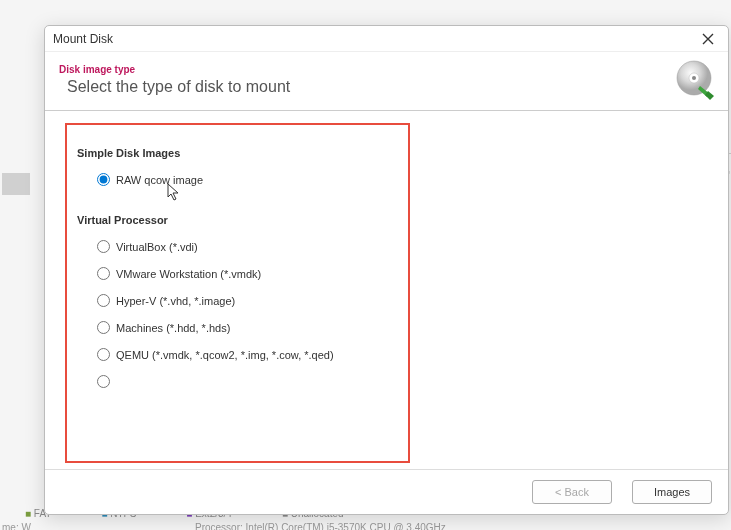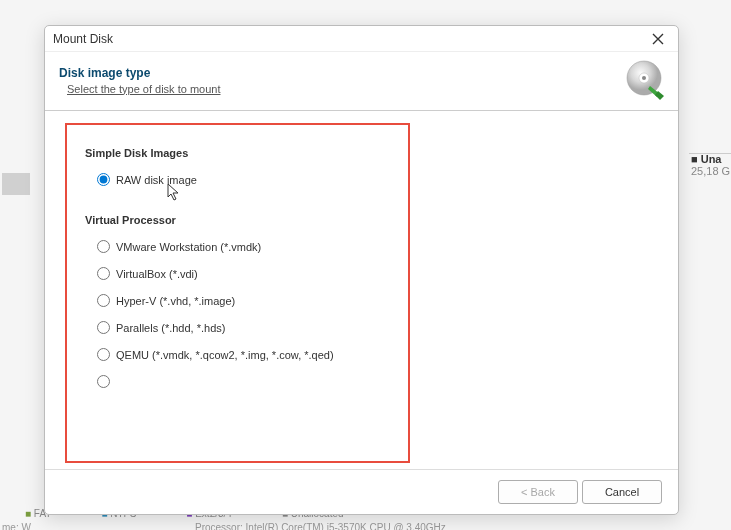--- a/index.html
+++ b/index.html
@@ -68,21 +68,21 @@
       left: 2px;
       top: 12px;
       color: #999;
     }
 
     
     .dialog {
       position: absolute;
       left: 44px;
       top: 25px;
-      width: 635px;
+      width: 685px;
       height: 490px;
       background: #ffffff;
       border: 1px solid #bbb;
       border-radius: 5px;
       box-shadow: 0 4px 20px rgba(0,0,0,0.15);
       display: flex;
       flex-direction: column;
     }
     .titlebar {
       height: 26px;
@@ -106,30 +106,29 @@
     }
     .close-btn svg { width: 12px; height: 12px; }
 
     .header {
       padding: 8px 14px 10px 14px;
       border-bottom: 1px solid #ccc;
       display: flex;
       align-items: center;
     }
     .header-text h2 {
-      font-size: 12px;
+      font-size: 10px;
       font-weight: bold;
-      color: #0c4a6e;
+      color: #be185d;
     }
     .header-text p {
-      font-size: 11px;
+      font-size: 16px;
       color: #555;
       margin-top: 3px;
       margin-left: 8px;
-      text-decoration: underline;
     }
     .header-icon {
       margin-left: auto;
       width: 40px;
       height: 40px;
       position: relative;
     }
 
     .content {
       flex: 1;
@@ -144,21 +143,21 @@
       height: 340px;
       border: 2px solid #e84c3d;
       pointer-events: none;
     }
     .section-title {
       font-size: 11px;
       color: #333;
       font-weight: bold;
       margin-top: 18px;
       margin-bottom: 14px;
-      margin-left: 16px;
+      margin-left: 8px;
     }
     .radio-group {
       margin-left: 28px;
     }
     .radio-item {
       display: flex;
       align-items: center;
       margin-bottom: 14px;
       cursor: pointer;
       font-size: 11px;
@@ -176,21 +175,21 @@
       left: 122px;
       top: 72px;
       pointer-events: none;
     }
 
     .footer {
       border-top: 1px solid #ddd;
       padding: 10px 16px;
       display: flex;
       justify-content: flex-end;
-      gap: 4px;
+      gap: 20px;
     }
     .btn {
       min-width: 80px;
       height: 24px;
       border: 1px solid #adadad;
       background: #fdfdfd;
       font-size: 11px;
       color: #333;
       border-radius: 3px;
       cursor: pointer;
@@ -258,54 +257,54 @@
     </div>
   </div>
 
   <div class="content">
     <div class="highlight-box"></div>
 
     <div class="section-title">Simple Disk Images</div>
     <div class="radio-group">
       <label class="radio-item">
         <input type="radio" name="disktype" checked="" style="">
-        <span>RAW disk image</span>
+        <span>RAW qcow image</span>
       </label>
     </div>
 
     <svg class="cursor-arrow" width="14" height="18" viewBox="0 0 14 18">
       <path d="M1 1 L1 14 L4 11 L7 17 L9 16 L6 10 L11 10 Z" fill="#fff" stroke="#333" stroke-width="1"></path>
     </svg>
 
     <div class="section-title" style="margin-top:28px">Virtual Processor</div>
     <div class="radio-group">
       <label class="radio-item">
         <input type="radio" name="disktype" style="">
+        <span>VirtualBox (*.vdi)</span>
+      </label>
+      <label class="radio-item">
+        <input type="radio" name="disktype" style="">
         <span>VMware Workstation (*.vmdk)</span>
       </label>
       <label class="radio-item">
         <input type="radio" name="disktype" style="">
-        <span>VirtualBox (*.vdi)</span>
-      </label>
-      <label class="radio-item">
-        <input type="radio" name="disktype" style="">
         <span>Hyper-V (*.vhd, *.image)</span>
       </label>
       <label class="radio-item">
         <input type="radio" name="disktype" style="">
-        <span>Parallels (*.hdd, *.hds)</span>
+        <span>Machines (*.hdd, *.hds)</span>
       </label>
       <label class="radio-item">
         <input type="radio" name="disktype" style="">
         <span>QEMU (*.vmdk, *.qcow2, *.img, *.cow, *.qed)</span>
       </label>
       <label class="radio-item">
         <input type="radio" name="disktype" style="">
       </label>
     </div>
   </div>
 
   <div class="footer">
     <button class="btn disabled" disabled="">&lt; Back</button>
-    <button class="btn">Cancel</button>
+    <button class="btn">Images</button>
   </div>
 
 </div>
 
 </body></html>

